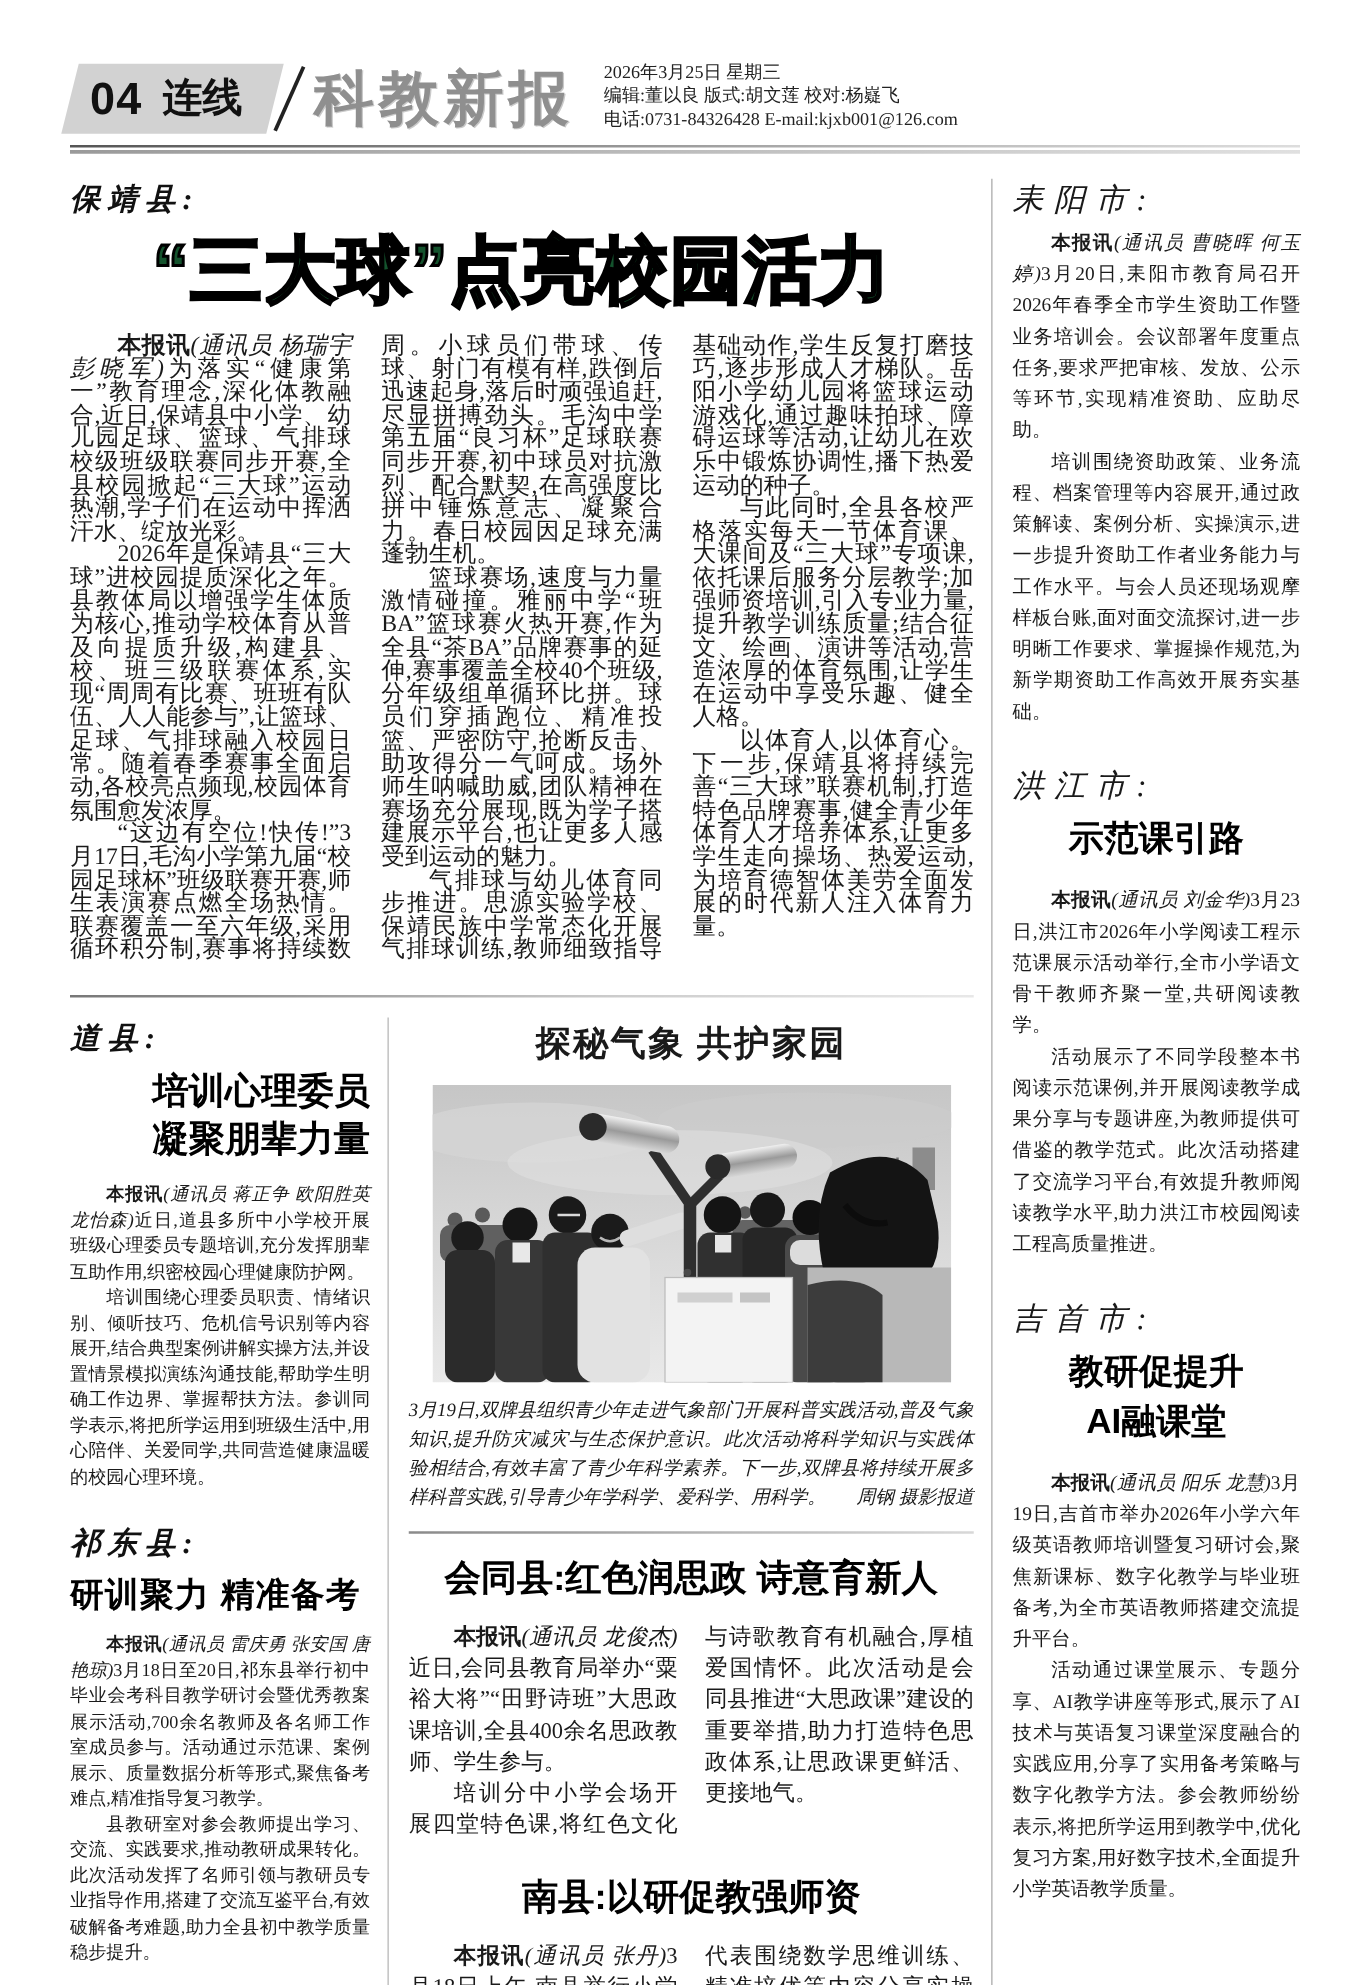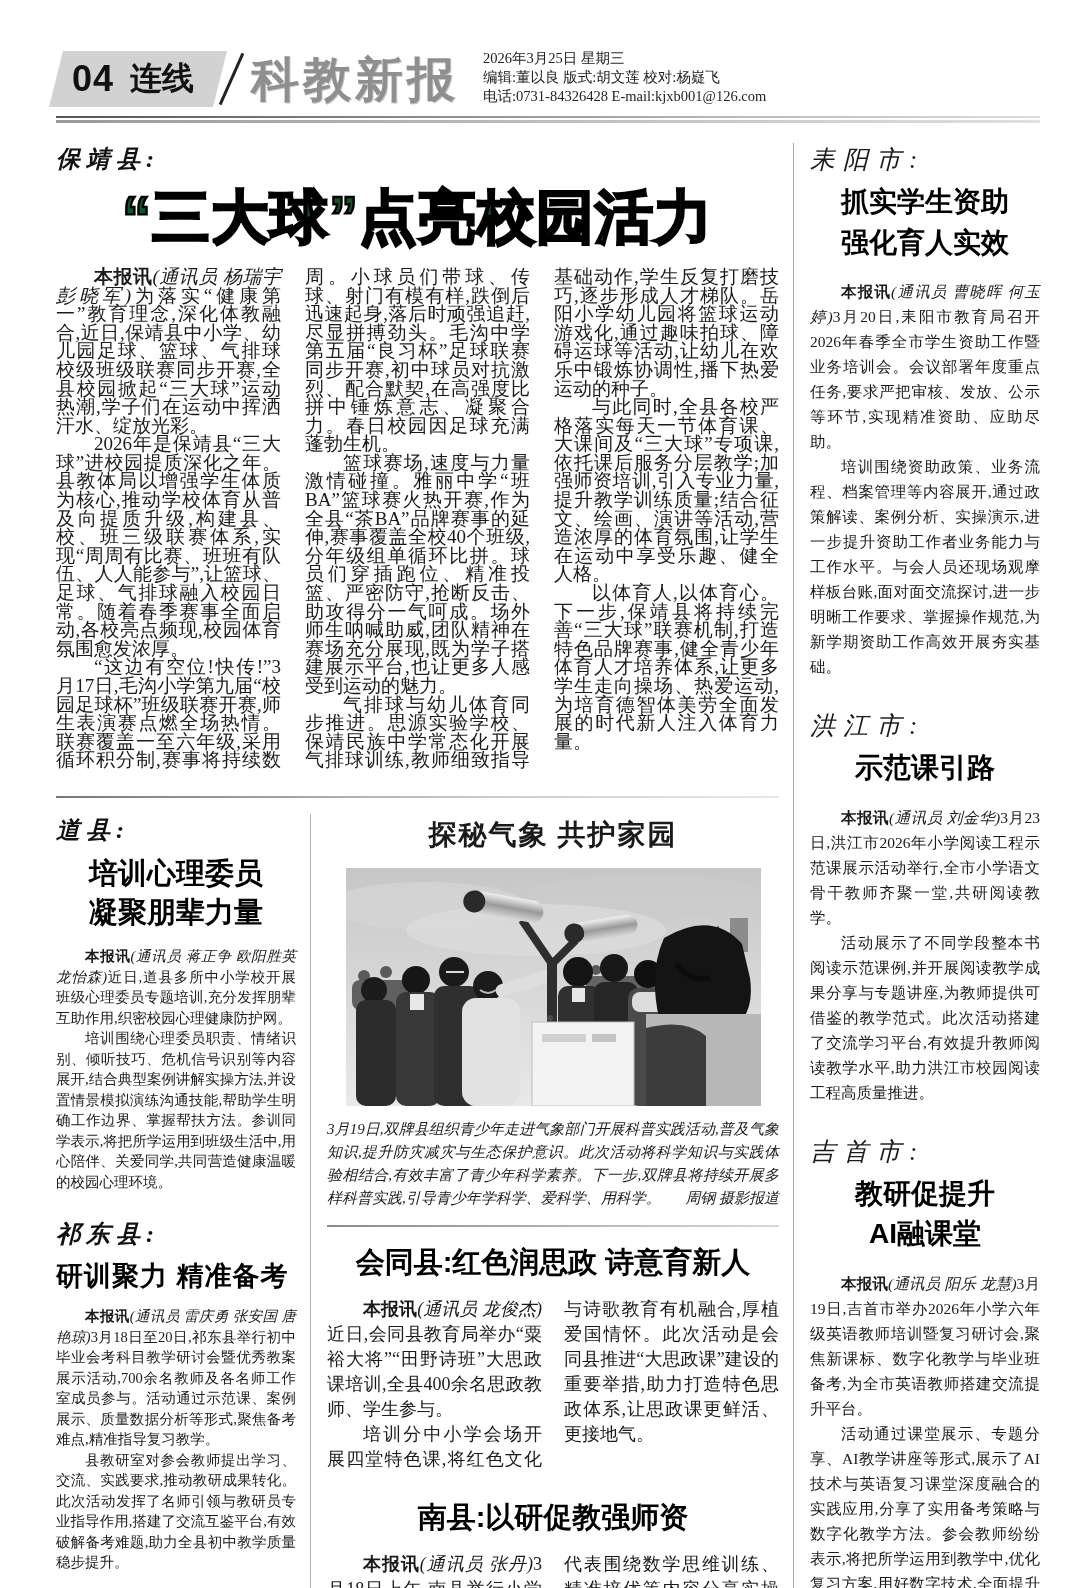--- a/index.html
+++ b/index.html
@@ -35,21 +35,21 @@
   .article-cols p{font-size:19px;line-height:18.6px;}
   b.lead{font-weight:bold;}
   .kai{font-style:italic;}
   .hr-mid{height:2px;background:linear-gradient(to right,#777,#ccc 60%,#e8e8e8);
           margin:22px 0 16px 0;}
   
   .bottom-row{display:flex;}
   .col-a{width:240px;padding-right:14px;border-right:1px solid #b5b5b5;}
   .col-b{flex:1;padding-left:16px;}
   .story-title-2l{font-family:"Liberation Sans",sans-serif;font-weight:900;font-size:29px;
-                  line-height:1.35;text-align:center;margin:8px 0 14px 0;color:#000;}
+                  line-height:1.35;text-align:right;margin:8px 0 14px 0;color:#000;}
   .story-title-1l{font-family:"Liberation Sans",sans-serif;font-weight:900;font-size:27px;
                   letter-spacing:1px;margin:8px 0 12px 0;color:#000;}
   .col-a .body p{font-size:14.5px;line-height:20.5px;}
   .story{margin-bottom:26px;}
   
   .photo-title{font-weight:bold;font-size:28px;text-align:center;letter-spacing:2px;margin:2px 0 14px 0;}
   .photo-frame{width:415px;margin:0 auto;}
   .photo-frame svg{display:block;width:415px;height:238px;}
   .caption{font-size:15px;line-height:23px;font-style:italic;text-align:justify;margin-top:12px;}
   .caption .credit{float:right;font-style:italic;padding-left:18px;}
@@ -243,24 +243,20 @@
           </div>
 
         </div>
       </div>
     </div>
 
     <div class="sidebar">
 
       <div class="sb-section">
         <div class="sb-kicker">耒阳市:</div>
-        <div class="sb-title">
-          <div>抓实学生资助</div>
-          <div>强化育人实效</div>
-        </div>
         <div class="body">
             <p><b class="lead">本报讯</b><span class="kai">(通讯员 曹晓晖 何玉婷)</span>3月20日,耒阳市教育局召开2026年春季全市学生资助工作暨业务培训会。会议部署年度重点任务,要求严把审核、发放、公示等环节,实现精准资助、应助尽助。</p>
             <p>培训围绕资助政策、业务流程、档案管理等内容展开,通过政策解读、案例分析、实操演示,进一步提升资助工作者业务能力与工作水平。与会人员还现场观摩样板台账,面对面交流探讨,进一步明晰工作要求、掌握操作规范,为新学期资助工作高效开展夯实基础。</p>
           </div>
       </div>
 
       <div class="sb-section">
         <div class="sb-kicker">洪江市:</div>
         <div class="sb-title">
           <div>示范课引路</div>

